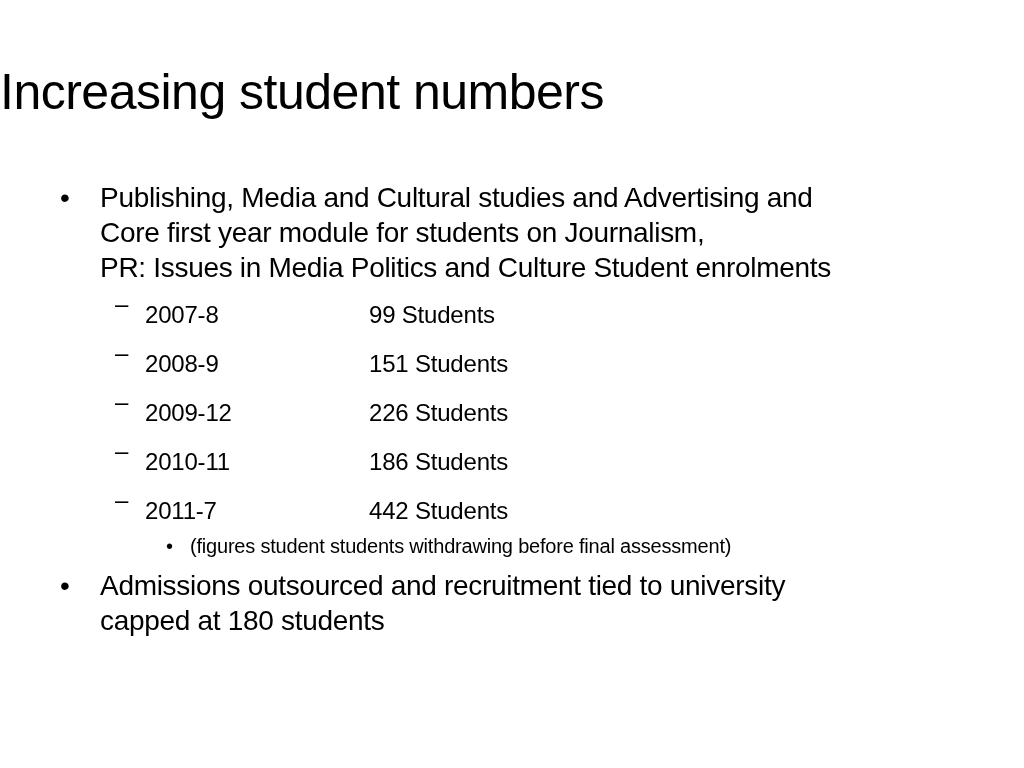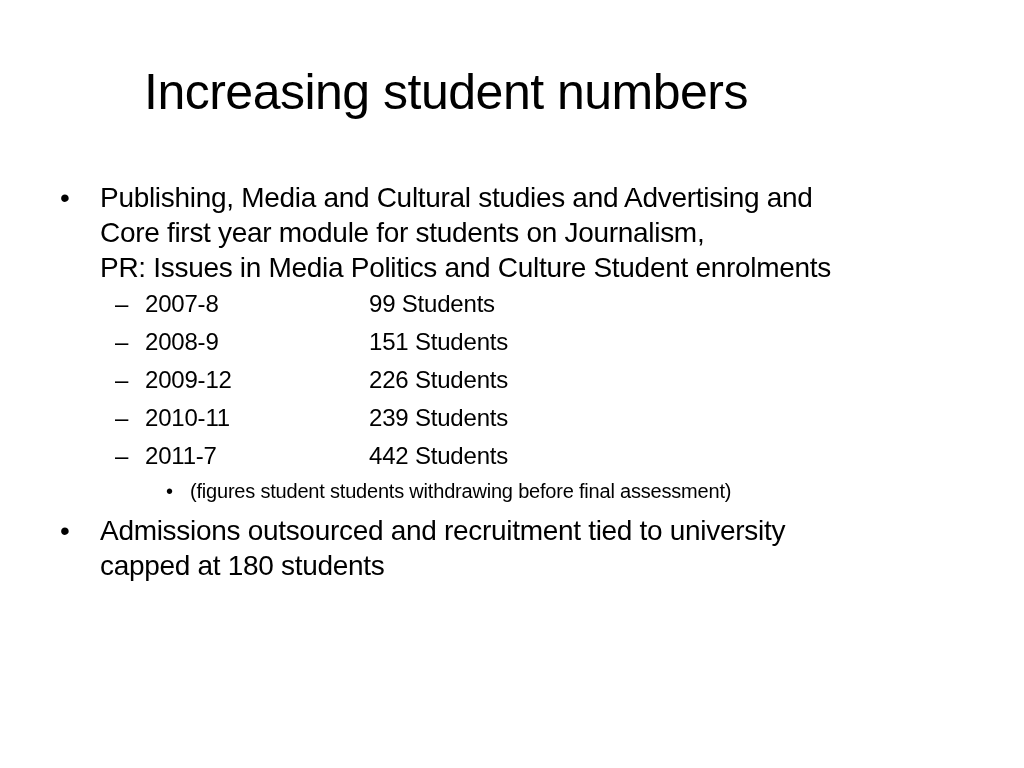--- a/index.html
+++ b/index.html
@@ -1,25 +1,25 @@
 <!DOCTYPE html>
 <html><head>
 <meta charset="utf-8">
 <style>
   html, body { margin:0; padding:0; }
   body { width:1024px; height:768px; background:#ffffff; position:relative; overflow:hidden;
          font-family:"Liberation Sans", "DejaVu Sans", sans-serif; color:#000; }
-  .title { position:absolute; top:62px; left:0; width:892px; text-align:center;
+  .title { position:absolute; top:62px; left:0; width:892px; 
            font-size:50px; letter-spacing:-0.5px; line-height:1.2; }
   .content { position:absolute; left:60px; top:180px; width:920px; }
   .l1 { position:relative; padding-left:40px; font-size:28px; line-height:35px; letter-spacing:-0.3px; }
   .l1 .bullet { position:absolute; left:0; top:0; }
   .l2 { position:relative; padding-left:85px; font-size:24px; line-height:38px; letter-spacing:-0.2px; }
   .l2 .dash { position:absolute; left:55px; }
-  .l2 .year { display:inline-block; width:224px; }
+  .l2 .year { display:inline-block; width:224px;margin-top:11px; }
   .l3 { position:relative; padding-left:130px; font-size:20px; line-height:32px; letter-spacing:-0.2px; }
   .l3 .bullet { position:absolute; left:106px; }
   .gap { height:6px; }
 </style>
 </head>
 <body>
 
 <div>
   <div class="title">Increasing student numbers</div>
 
@@ -38,21 +38,21 @@
     <div class="l2">
       <span class="dash">–</span>
       <span class="year">2008-9</span><span>151 Students</span>
     </div>
     <div class="l2">
       <span class="dash">–</span>
       <span class="year">2009-12</span><span>226 Students</span>
     </div>
     <div class="l2">
       <span class="dash">–</span>
-      <span class="year">2010-11</span><span>239 Students</span>
+      <span class="year">2010-11</span><span>186 Students</span>
     </div>
     <div class="l2">
       <span class="dash">–</span>
       <span class="year">2011-7</span><span>442 Students</span>
     </div>
 
     <div class="l3">
       <span class="bullet">•</span>
       <span>(figures student students withdrawing before final assessment)</span>
     </div>

